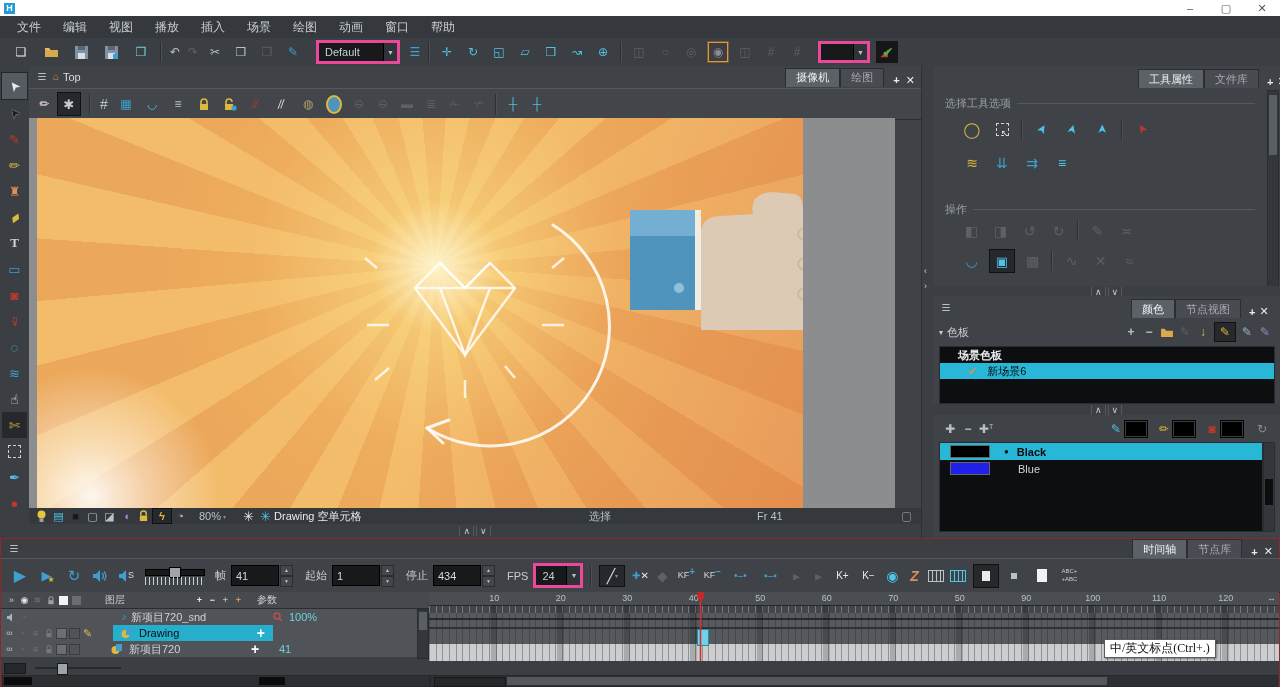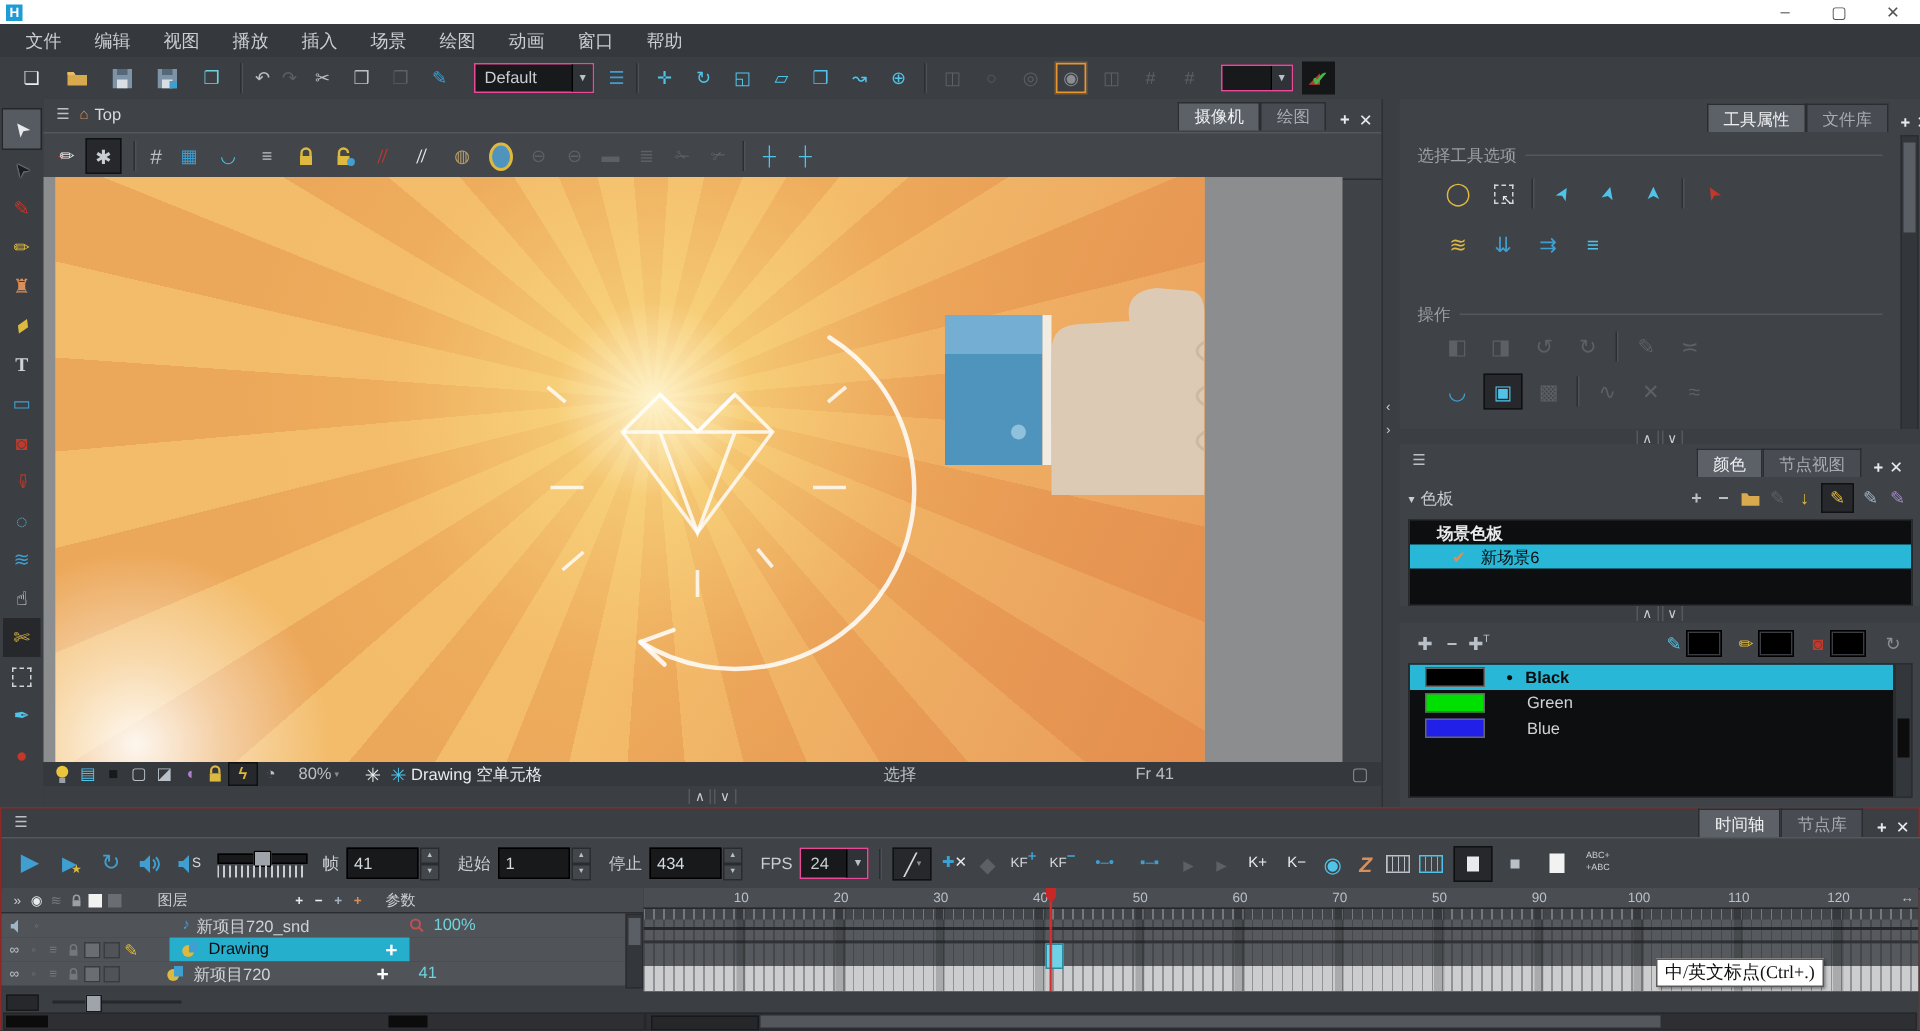--- a/index.html
+++ b/index.html
@@ -27,21 +27,21 @@
   .wtitle{font-size:11px;color:#3c3c3c;}
   .wctrl{margin-left:auto;display:flex;}
   .wctrl span{width:36px;text-align:center;color:#555;font-size:11px;}
   
   .menubar{left:0;top:16px;width:1280px;height:22px;background:#35383d;border-bottom:1px solid #2a2c30;
            display:flex;align-items:center;padding-left:6px;}
   .menubar span{padding:0 11px;font-size:12px;color:#c9ced3;text-align:right;}
   
   .maintb{left:0;top:38px;width:1280px;height:28px;background:#3b3e43;border-bottom:1px solid #2a2c30;
           display:flex;align-items:center;padding-left:6px;}
-  .dd{height:18px;background:#17191b;border:1px solid #ec4899;display:flex;align-items:center;}
+  .dd{height:18px;background:#17191b;border:3px solid #ec4899;display:flex;align-items:center;}
   .dd .val{padding:0 6px;font-size:11px;color:#c9ced3;flex:1;}
   .dd .car{width:13px;height:100%;background:#2f3237;display:flex;align-items:center;justify-content:center;
            font-size:7px;color:#b9c0c7;border-left:1px solid #000;}
   .obox{border:1px solid #e8952e;box-shadow:0 0 0 1px rgba(232,149,46,.35);}
   .gtile{width:22px;height:22px;background:#141618;display:flex;align-items:center;justify-content:center;margin-left:6px;}
   
   .lefttools{left:0;top:66px;width:29px;height:469px;background:#3b3e43;border-right:1px solid #2e3034;
              display:flex;flex-direction:column;align-items:center;padding-top:6px;}
   .lt{width:25px;height:26px;display:flex;align-items:center;justify-content:center;font-size:13px;flex:none;}
   .lt.active{background:#565a61;border:1px solid #24262a;}
@@ -524,24 +524,20 @@
       <span style="width:20px;height:14px;background:#000;border:1px solid #3a3d42;outline:1px solid #000"></span>
       <span class="i c-red" style="margin-left:8px">◙</span>
       <span style="width:20px;height:14px;background:#000;border:1px solid #3a3d42;outline:1px solid #000"></span>
       <span class="i" style="margin-left:10px;color:#8a8e93">↻</span>
     </div>
     <div class="palist" style="position:absolute;left:6px;top:146px;width:322px;height:88px">
       <div class="colrow sel">
         <span class="swrect" style="background: rgb(0, 0, 0);"></span>
         <span style="margin-left:14px;font-size:8px">●</span>
         <span style="margin-left:8px;font-weight:bold">Black</span>
-      </div>
-      <div class="colrow">
-        <span class="swrect" style="background: rgb(0, 224, 0);"></span>
-        <span style="margin-left:28px">Green</span>
       </div>
       <div class="colrow">
         <span class="swrect" style="background: rgb(32, 32, 232);"></span>
         <span style="margin-left:28px">Blue</span>
       </div>
     </div>
     <div class="scrollv" style="left:330px;top:146px;width:10px;height:88px">
       <div class="thumbv" style="top:36px;height:26px;background:#0c0c0c"></div>
     </div>
   </div>

